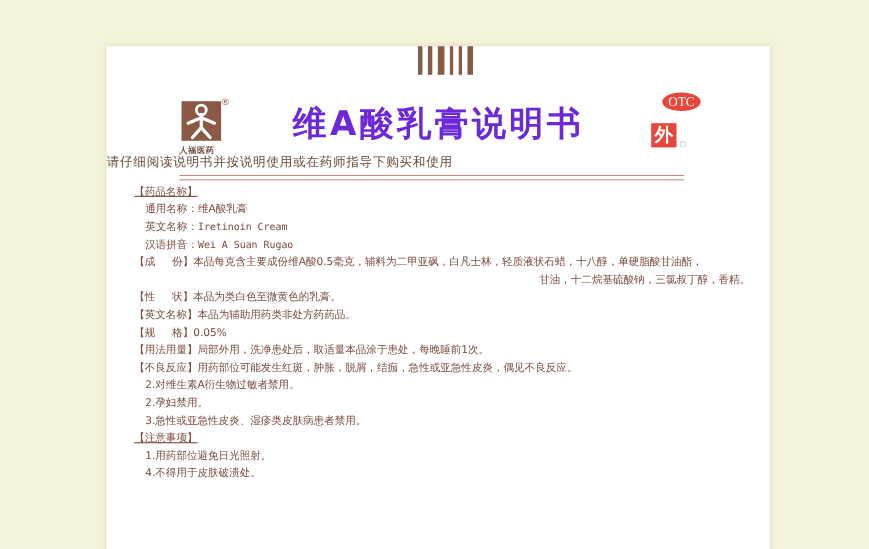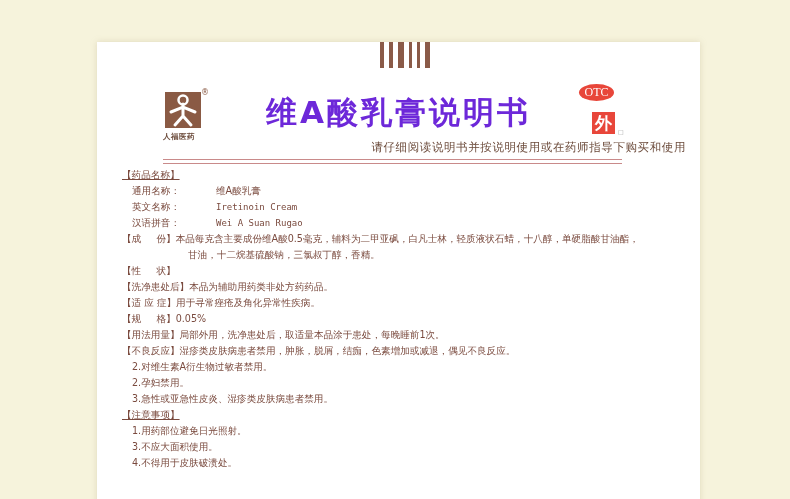--- a/index.html
+++ b/index.html
@@ -21,45 +21,45 @@
     background:#8a5a44;
   }
   .logo svg { display:block; }
   .reg { position:absolute; left:104px; top:46px; font-size:8px; color:#8a5a44; }
   .logo-text { position:absolute; left:66px; top:90px; font-size:7.5px; color:#6b4a3a; font-weight:bold; letter-spacing:0.5px; }
   .title {
     position:absolute; left:0; right:0; top:50px; text-align:center;
     font-size:31px; font-weight:bold; color:#6d28d9; letter-spacing:3px;
   }
   .subtitle {
-    position:absolute; left:0; right:14px; top:98px; text-align:right;
+    position:absolute; left:0; right:0; top:98px; text-align:left;
     font-size:11.5px; color:#6b4a3a; letter-spacing:0.6px;
   }
   .otc {
-    position:absolute; left:482px; top:42px; width:35px; height:17px;
+    position:absolute; left:505px; top:42px; width:35px; height:17px;
     background:#e8463a; border-radius:50%;
     color:#fff; font-family:"Liberation Serif", serif; font-size:12px;
     text-align:center; line-height:17px;
   }
   .wai {
     position:absolute; left:495px; top:70px; width:23px; height:22px;
     background:#e8463a; color:#fff; font-size:17px; font-weight:bold;
     text-align:center; line-height:22px;
   }
   .wai-mark { position:absolute; left:521px; top:86px; font-size:6px; color:#999; }
   .divider { position:absolute; left:66px; width:459px; height:1px; background:#c98a8a; }
   .body {
     position:absolute; left:25px; top:125px; width:560px;
     font-size:9.6px; color:#7a4a3e; line-height:16px;
   }
   .row { white-space:nowrap; display:flex; }
   .row .label { white-space:pre; flex:none; }
   .row .val { white-space:nowrap; }
-  .indent { padding-left:10px;gap:36px; }
-  .cont { padding-left:66px; }
+  .indent { padding-left:10px; }
+  .cont { padding-left:66px;text-align:right; }
   .mono { font-family:"DejaVu Sans Mono", monospace; font-size:9px; }
   .sec { white-space:pre;text-decoration:underline; }
 </style>
 </head>
 <body>
 
 <div class="paper">
   <div class="bars">
     <span style="width:4px"></span>
       <span style="width:4px"></span>
@@ -104,45 +104,41 @@
     </div>
 
     <div class="row">
       <span class="label">【成     份】</span>
       <span class="val">本品每克含主要成份维A酸0.5毫克，辅料为二甲亚砜，白凡士林，轻质液状石蜡，十八醇，单硬脂酸甘油酯，</span>
     </div>
     <div class="cont">甘油，十二烷基硫酸钠，三氯叔丁醇，香精。</div>
 
     <div class="row">
       <span class="label">【性     状】</span>
+      <span class="val">本品为类白色至微黄色的乳膏。</span>
     </div>
     <div class="row">
-      <span class="label">【洗净患处后】</span>
+      <span class="label">【英文名称】</span>
       <span class="val">本品为辅助用药类非处方药药品。</span>
-    </div>
-    <div class="row">
-      <span class="label">【适 应 症】</span>
-      <span class="val">用于寻常痤疮及角化异常性疾病。</span>
     </div>
     <div class="row">
       <span class="label">【规     格】</span>
       <span class="val">0.05%</span>
     </div>
     <div class="row">
       <span class="label">【用法用量】</span>
       <span class="val">局部外用，洗净患处后，取适量本品涂于患处，每晚睡前1次。</span>
     </div>
     <div class="row">
       <span class="label">【不良反应】</span>
-      <span class="val">湿疹类皮肤病患者禁用，肿胀，脱屑，结痂，色素增加或减退，偶见不良反应。</span>
+      <span class="val">用药部位可能发生红斑，肿胀，脱屑，结痂，急性或亚急性皮炎，偶见不良反应。</span>
     </div>
 
     <div class="indent">2.对维生素A衍生物过敏者禁用。</div>
     <div class="indent">2.孕妇禁用。</div>
     <div class="indent">3.急性或亚急性皮炎、湿疹类皮肤病患者禁用。</div>
 
     <div class="sec">【注意事项】</div>
     <div class="indent">1.用药部位避免日光照射。</div>
-    <div class="indent">3.不应大面积使用。</div>
     <div class="indent">4.不得用于皮肤破溃处。</div>
 
   </div>
 </div>
 
 </body></html>

